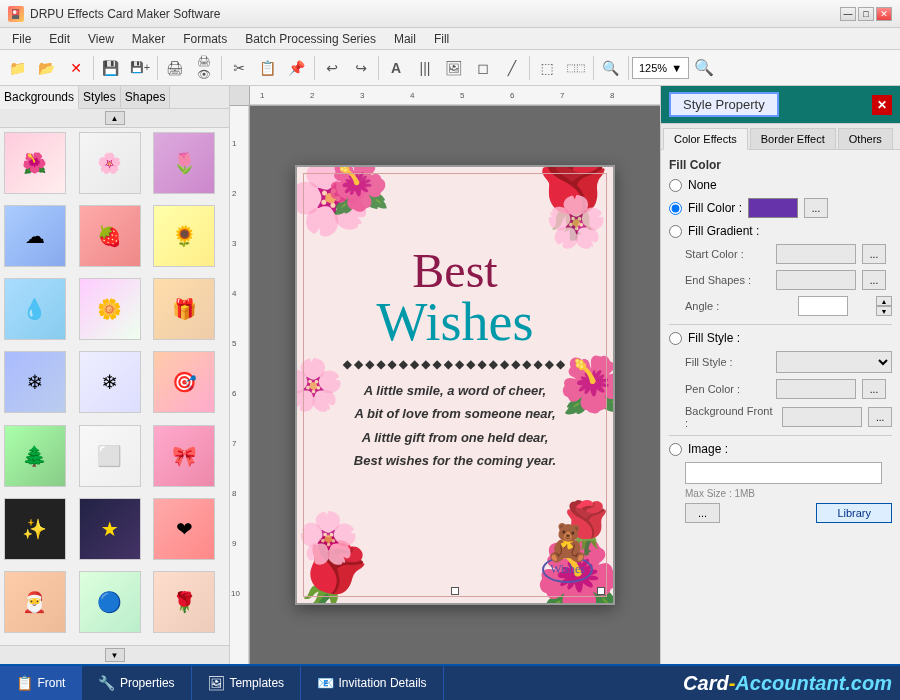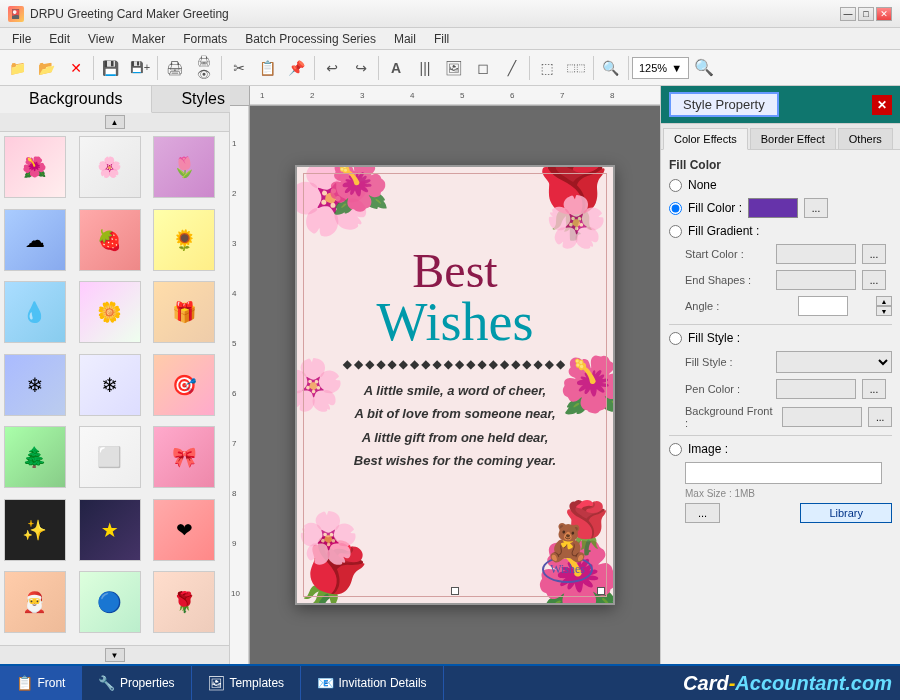--- a/index.html
+++ b/index.html
@@ -20,21 +20,21 @@
     .toolbar { background: #f5f5f5; border-bottom: 1px solid #ccc; height: 36px; display: flex; align-items: center; padding: 0 4px; gap: 1px; }
     .toolbar-btn { width: 28px; height: 28px; border: 1px solid transparent; background: transparent; cursor: pointer; display: flex; align-items: center; justify-content: center; font-size: 14px; color: #555; }
     .toolbar-separator { width: 1px; height: 24px; background: #ccc; margin: 0 2px; }
 
     
     .main-layout { display: flex; height: calc(700px - 28px - 22px - 36px - 36px); }
 
     
     .left-panel { width: 230px; background: #f0f0f0; border-right: 1px solid #ccc; display: flex; flex-direction: column; }
     .panel-tabs { display: flex; border-bottom: 1px solid #ccc; background: #e8e8e8; }
-    .panel-tab { padding: 4px 29px; cursor: pointer; font-size: 16px; border-right: 1px solid #ccc; background: #e0e0e0; }
+    .panel-tab { padding: 4px 4px; cursor: pointer; font-size: 12px; border-right: 1px solid #ccc; background: #e0e0e0; }
     .panel-tab.active { background: #f0f0f0; border-bottom: 1px solid #f0f0f0; margin-bottom: -1px; }
     .thumbnails-area { flex: 1; overflow-y: auto; padding: 4px; display: grid; grid-template-columns: repeat(3, 1fr); gap: 3px; }
     .thumb { width: 62px; height: 62px; border: 1px solid #ccc; cursor: pointer; overflow: hidden; background: #fff; }
 
     
     .ruler-corner { width: 20px; height: 20px; background: #ddd; border-right: 1px solid #aaa; border-bottom: 1px solid #aaa; }
     .ruler-h { height: 20px; background: #f5f5f5; border-bottom: 1px solid #aaa; flex: 1; position: relative; overflow: hidden; }
     .ruler-v { width: 20px; background: #f5f5f5; border-right: 1px solid #aaa; }
     .canvas-area { flex: 1; display: flex; align-items: center; justify-content: center; position: relative; overflow: hidden; background: #6a6a6a; }
     .greeting-card { width: 320px; height: 440px; background: #f8e8e8; border: 2px solid #999; position: relative; overflow: hidden; box-shadow: 0 4px 15px rgba(0,0,0,0.4); }
@@ -108,21 +108,21 @@
 
     .spin-btns { display: flex; flex-direction: column; }
     .spin-btn { width: 16px; height: 10px; border: 1px solid #aaa; background: #e8e8e8; cursor: pointer; font-size: 7px; display: flex; align-items: center; justify-content: center; }
   </style>
 </head>
 <body>
 
 <div class="title-bar">
   <div class="title-bar-left">
     <div class="title-bar-icon">🎴</div>
-    <span>DRPU Greeting Card Maker Greeting</span>
+    <span>DRPU Effects Card Maker Software</span>
   </div>
   <div class="title-bar-controls">
     <button class="title-btn">—</button>
     <button class="title-btn">□</button>
     <button class="title-btn" style="background:linear-gradient(to bottom,#f88,#e44);color:white;">✕</button>
   </div>
 </div>
 
 <div class="menu-bar">
   <span class="menu-item">File</span>
@@ -385,21 +385,21 @@
       </div>
       <div style="padding-left:16px;">
         <input class="image-input" style="width: 95%; display: block; margin-bottom: 4px; height: 22px; border: 1px solid rgb(170, 170, 170); background: white;">
         <div style="display:flex;justify-content:space-between;align-items:center;">
           <div style="font-size:10px;color:#888;">
             <span>Max Size : 1MB</span>
           </div>
         </div>
         <div style="display:flex;justify-content:space-between;margin-top:4px;">
           <button style="padding:3px 12px;border:1px solid #aaa;background:#e8e8e8;cursor:pointer;font-size:11px;">...</button>
-          <button style="padding:3px 28px;border:1px solid #0055aa;background:#ddeeff;cursor:pointer;font-size:11px;color:#003388;margin-left:24px;">Library</button>
+          <button style="padding:3px 20px;border:1px solid #0055aa;background:#ddeeff;cursor:pointer;font-size:11px;color:#003388;margin-left:24px;">Library</button>
         </div>
       </div>
     </div>
   </div>
 </div>
 
 <div class="status-bar">
   <div class="status-tab active">
     <span class="status-tab-icon">📋</span>
     <span>Front</span>

